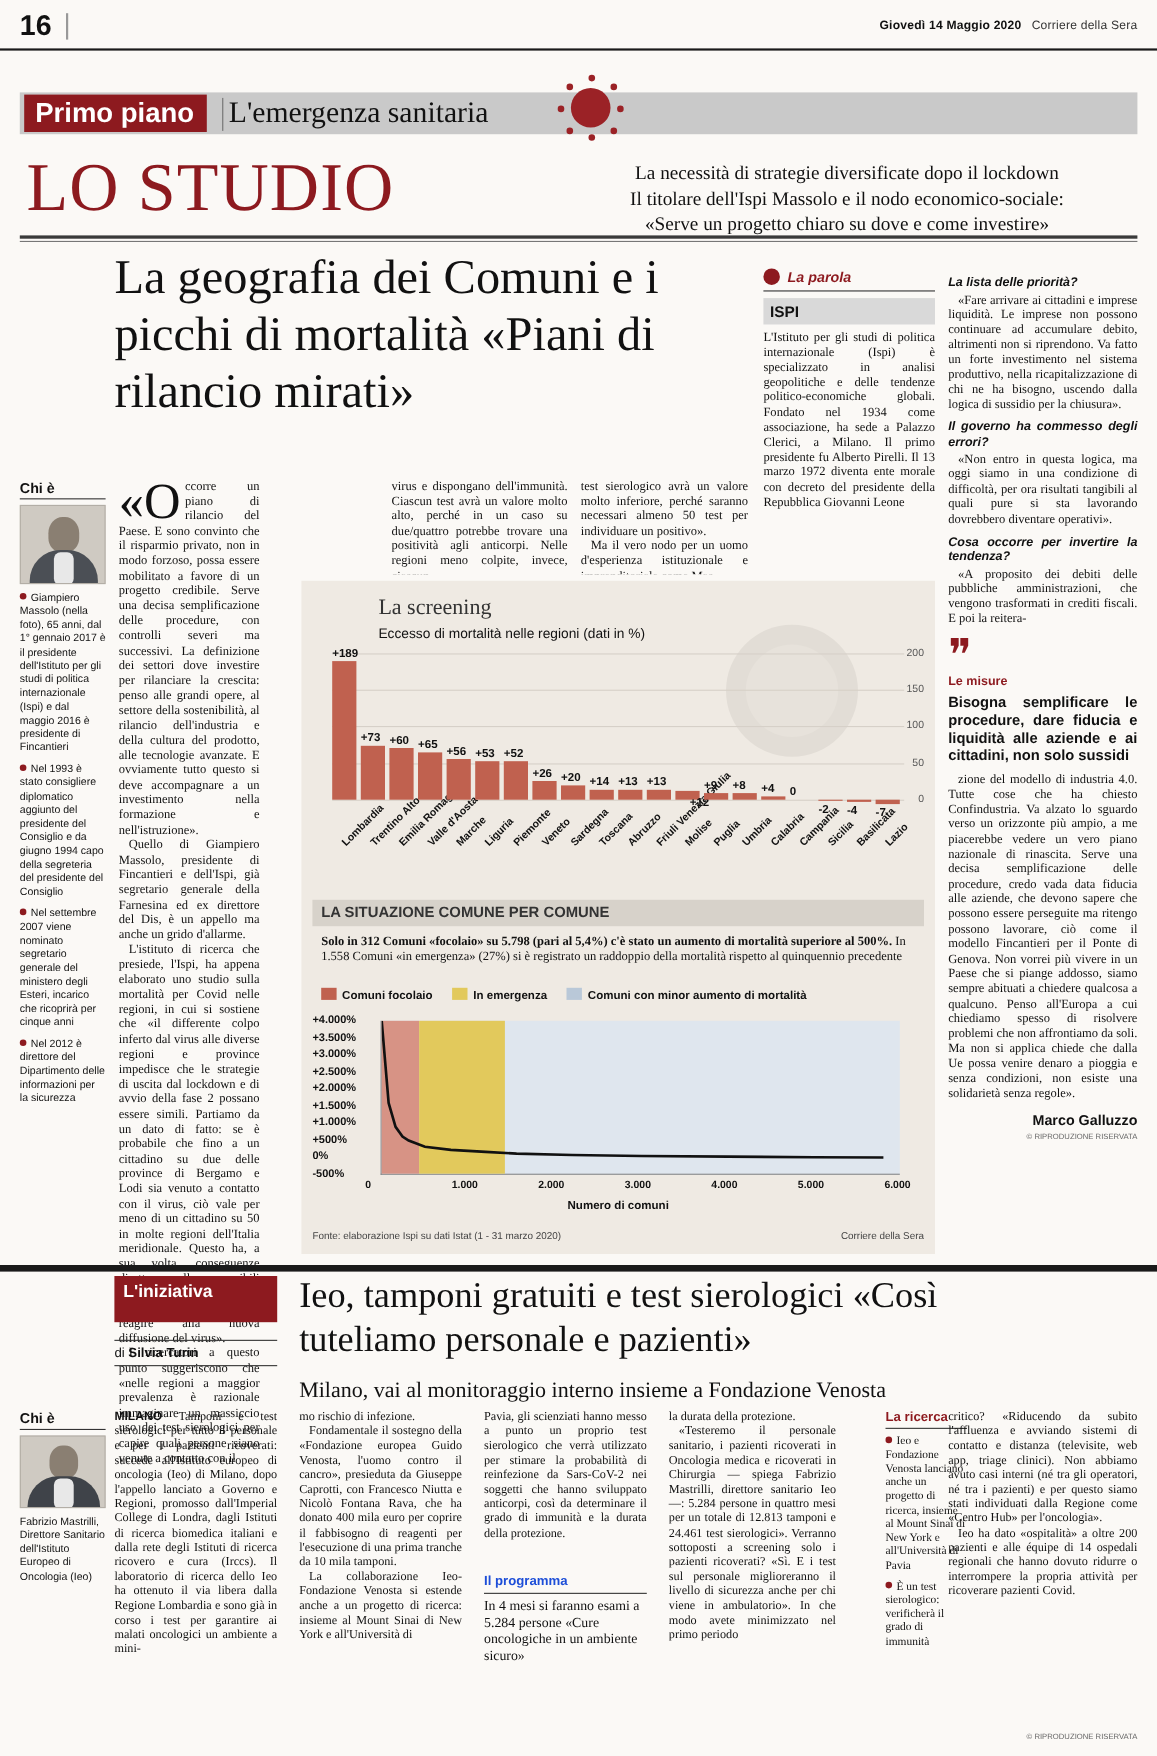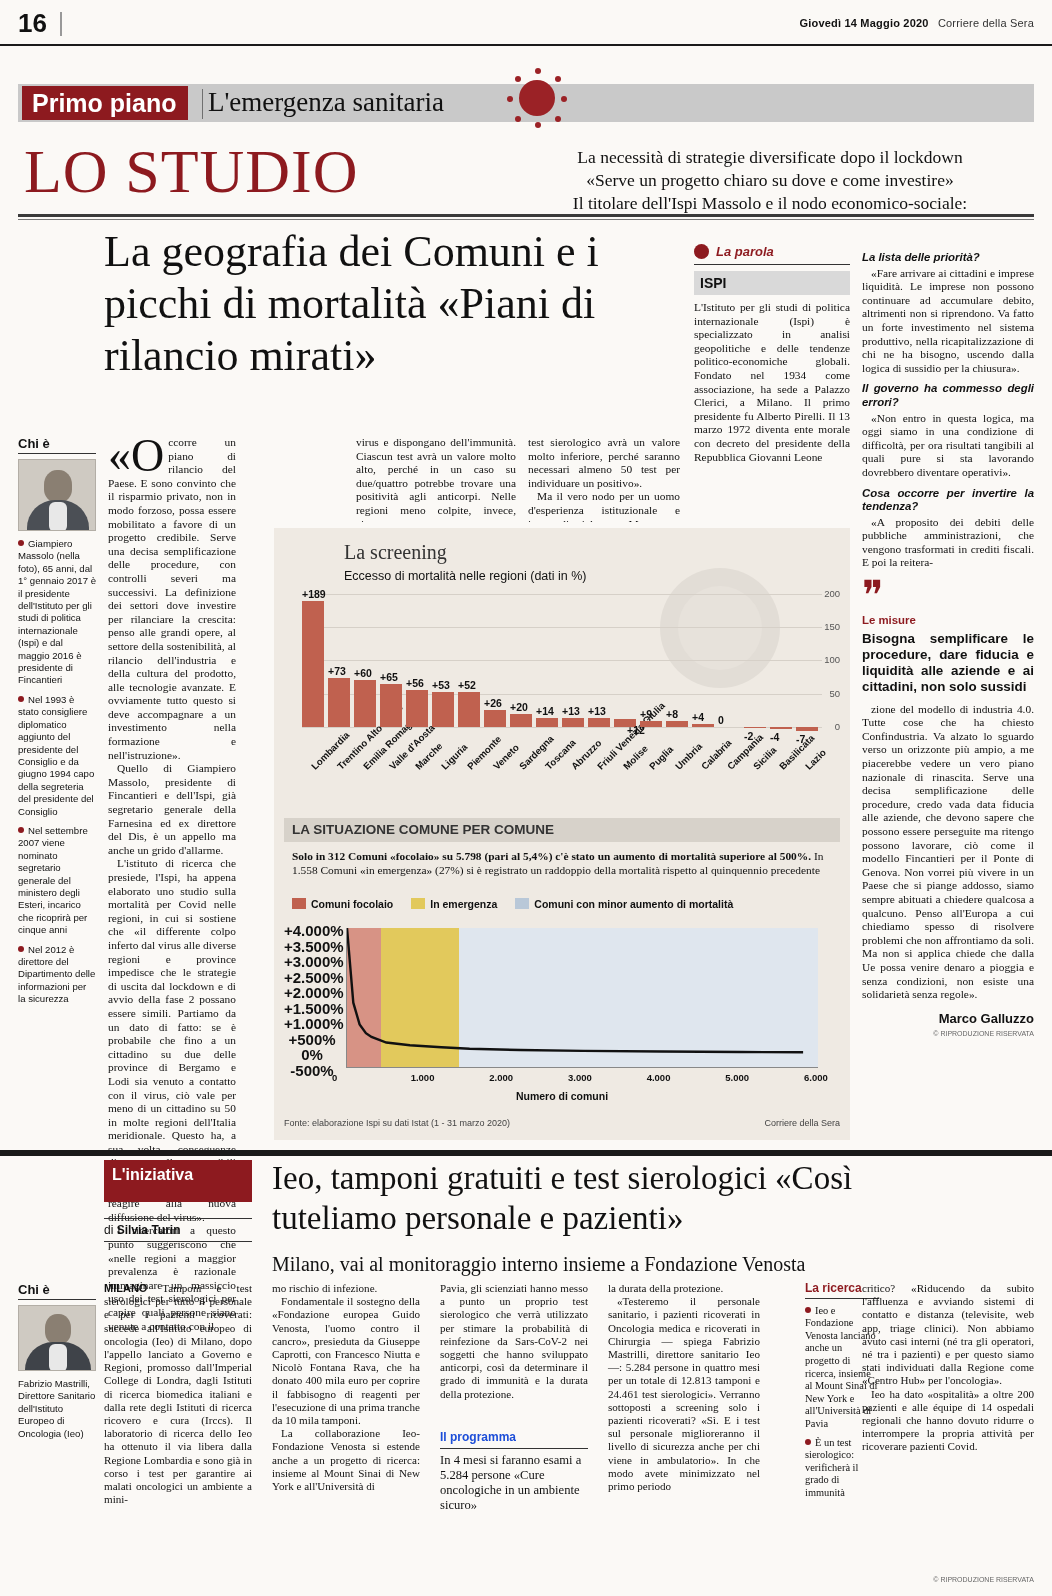--- a/index.html
+++ b/index.html
@@ -174,22 +174,22 @@
   .cpc-text { position:absolute; left:292px; top:850px; width:540px; font-size:11.4px;
      line-height:13.6px; text-align:left; }
   .legend { position:absolute; left:292px; top:898px; width:540px; display:flex; gap:18px;
      font-family:"Liberation Sans", sans-serif; font-size:10.5px; font-weight:bold; }
   .legend .sw { width:14px; height:11px; display:inline-block; margin-right:5px; vertical-align:-1px;}
   .lchart { position:absolute; left:284px; top:920px; width:556px; height:190px; }
   .lchart .plot { position:absolute; left:62px; top:8px; width:472px; height:140px;
      background:#dfe6ee; border-left:1px solid #888; border-bottom:1px solid #888; }
   .lchart .zone-red { position:absolute; left:0; top:0; width:34px; height:100%; background:#d79385; }
   .lchart .zone-yel { position:absolute; left:34px; top:0; width:78px; height:100%; background:#e2c95c; }
-  .lchart .ylab { position:absolute; font-family:"Liberation Sans", sans-serif; font-size:15px;
-     font-weight:bold; text-align:center; width:56px; left:0; }
+  .lchart .ylab { position:absolute; font-family:"Liberation Sans", sans-serif; font-size:10px;
+     font-weight:bold; text-align:left; width:56px; left:0; }
   .lchart .xlab { position:absolute; font-family:"Liberation Sans", sans-serif; font-size:9.5px;
      font-weight:bold; }
   .lchart .xtitle { position:absolute; left:0; top:170px; width:556px; text-align:center;
      font-family:"Liberation Sans", sans-serif; font-size:10.5px; font-weight:bold; }
   .source { position:absolute; left:284px; top:1118px; font-family:"Liberation Sans", sans-serif;
      font-size:9px; color:#444; }
   .source-r { position:absolute; right:212px; top:1118px; font-family:"Liberation Sans", sans-serif;
      font-size:9px; color:#444; }
 
   
@@ -263,22 +263,22 @@
       <i style="left:56px;top:30px;"></i>
     <i style="left:10px;top:10px;"></i>
       <i style="left:50px;top:10px;"></i>
     <i style="left:10px;top:50px;"></i>
       <i style="left:50px;top:50px;"></i>
   </div>
 
   <div class="lostudio">LO STUDIO</div>
   <div class="hl-right">
     <div>La necessità di strategie diversificate dopo il lockdown</div>
+    <div>Il titolare dell'Ispi Massolo e il nodo economico-sociale:</div>
     <div>«Serve un progetto chiaro su dove e come investire»</div>
-    <div>Il titolare dell'Ispi Massolo e il nodo economico-sociale:</div>
   </div>
   <div class="rule-under"></div>
   <div class="rule-under2"></div>
 
   <div class="headline">La geografia dei Comuni e i picchi di mortalità «Piani di rilancio mirati»</div>
 
   <div class="rail">
     <div class="label">Chi è</div>
     <div class="portrait">
       <div class="head"></div>

